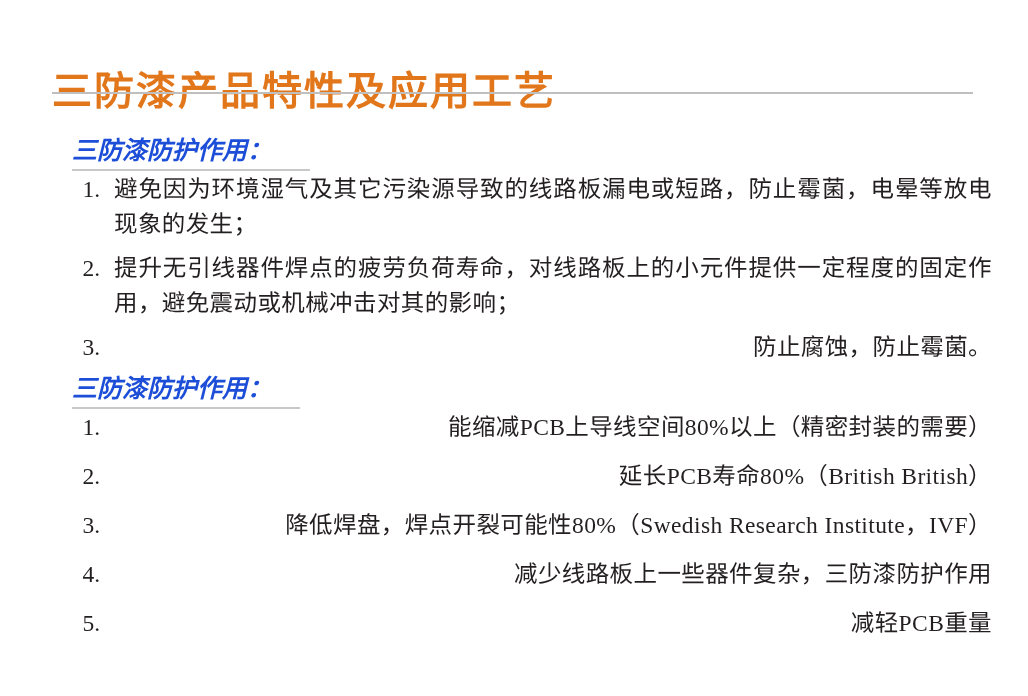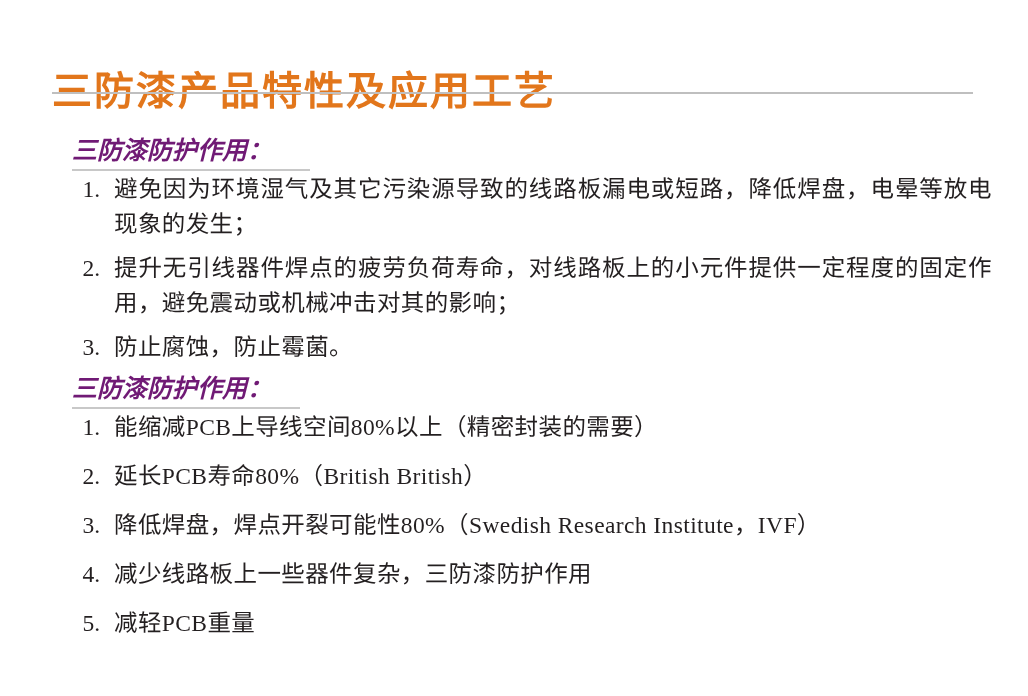--- a/index.html
+++ b/index.html
@@ -42,21 +42,21 @@
     height: 2px;
     background: #bfbfbf;
   }
 
   
   .section-heading {
     position: absolute;
     font-size: 25px;
     font-weight: bold;
     font-style: italic;
-    color: #701a75;
+    color: #1d4ed8;
     font-family: "DejaVu Sans", "Liberation Sans", sans-serif;
     white-space: nowrap;
     padding-bottom: 3px;
     border-bottom: 2px solid #c8c8c8;
   }
   #section-1-heading { left: 72px; top: 130px; padding-right: 38px; }
   #section-2-heading { left: 72px; top: 368px; padding-right: 28px; }
 
   
   .ol-block {
@@ -83,37 +83,37 @@
     width: 38px;
     text-align: right;
     padding-right: 14px;
     font-family: "Liberation Serif", "DejaVu Serif", serif;
   }
   .li-text {
     flex: 1 1 auto;
     text-align: justify;
     letter-spacing: 0.4px;
   }
-  .li-text.nowrap { text-align: left; }
+  .li-text.nowrap { text-align: right; }
 </style>
 </head>
 <body>
 
 <div class="slide">
 
   <h1 class="slide-title">三防漆产品特性及应用工艺</h1>
 
   <div class="title-rule"></div>
 
   <div class="section-heading" id="section-1-heading">三防漆防护作用：</div>
 
   <ol class="ol-block" id="section-1-list">
     <li>
       <span class="li-num">1.</span>
-      <span class="li-text">避免因为环境湿气及其它污染源导致的线路板漏电或短路，降低焊盘，电晕等放电现象的发生；</span>
+      <span class="li-text">避免因为环境湿气及其它污染源导致的线路板漏电或短路，防止霉菌，电晕等放电现象的发生；</span>
     </li>
     <li>
       <span class="li-num">2.</span>
       <span class="li-text">提升无引线器件焊点的疲劳负荷寿命，对线路板上的小元件提供一定程度的固定作用，避免震动或机械冲击对其的影响；</span>
     </li>
     <li>
       <span class="li-num">3.</span>
       <span class="li-text nowrap">防止腐蚀，防止霉菌。</span>
     </li>
   </ol>

